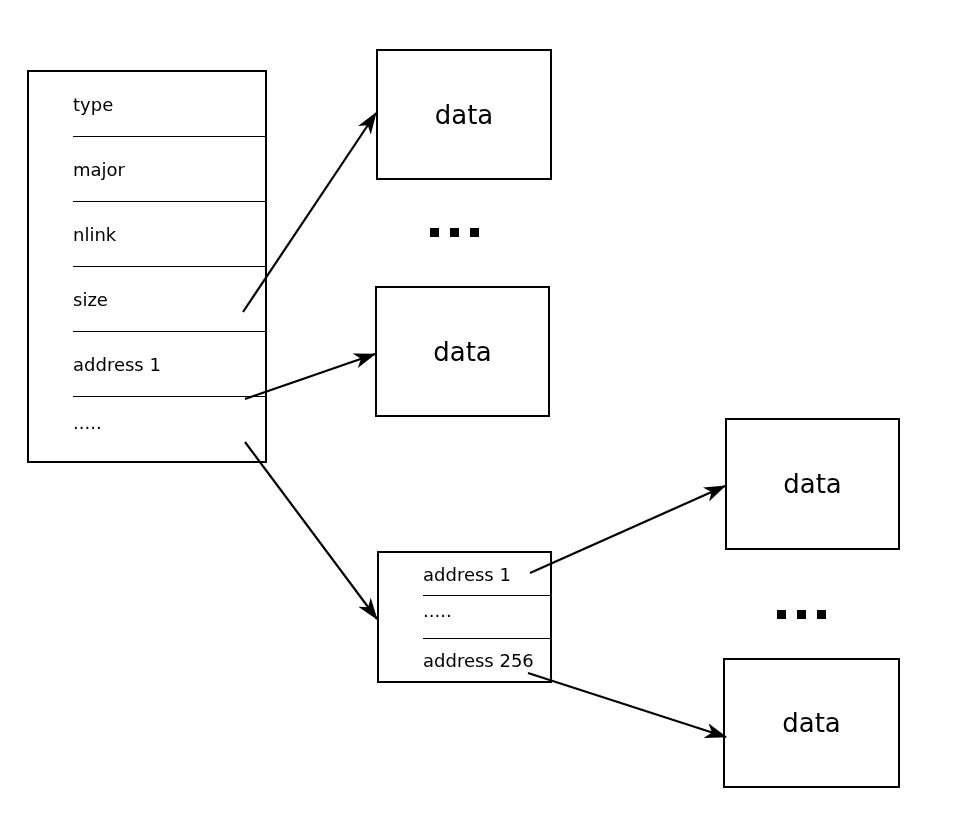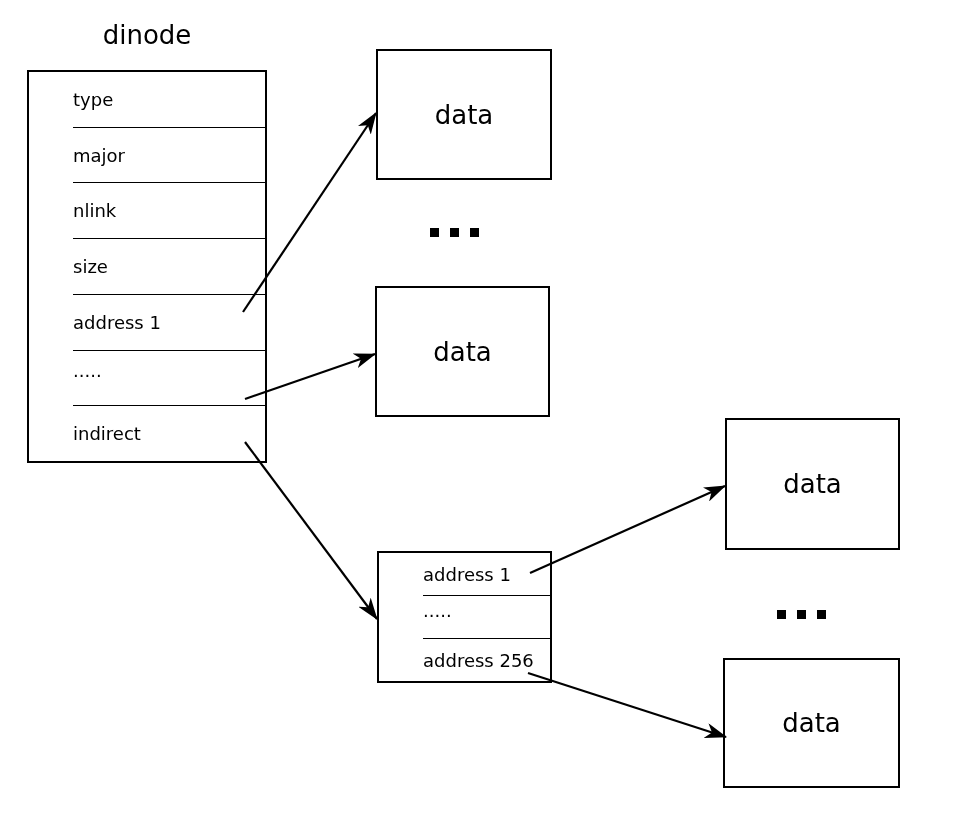--- a/index.html
+++ b/index.html
@@ -97,43 +97,39 @@
     line-height: 20px;
     color: var(--watermark);
     white-space: nowrap;
   }
 </style>
 </head>
 <body>
 
 <div class="canvas">
 
-  <div class="fig-title dinode-title">dinode</div>
 
   <div class="struct-table dinode-table">
     <div class="row">
         <span>type</span>
       </div>
     <div class="row">
         <span>major</span>
       </div>
     <div class="row">
         <span>nlink</span>
       </div>
     <div class="row">
         <span>size</span>
       </div>
     <div class="row">
         <span>address 1</span>
       </div>
     <div class="row">
         <span class="dots">.....</span>
-      </div>
-    <div class="row">
-        <span>indirect</span>
       </div>
   </div>
 
   <div class="data-box data-box-1">
     <span>data</span>
   </div>
   <div class="data-box data-box-2">
     <span>data</span>
   </div>
   <div class="data-box data-box-3">

